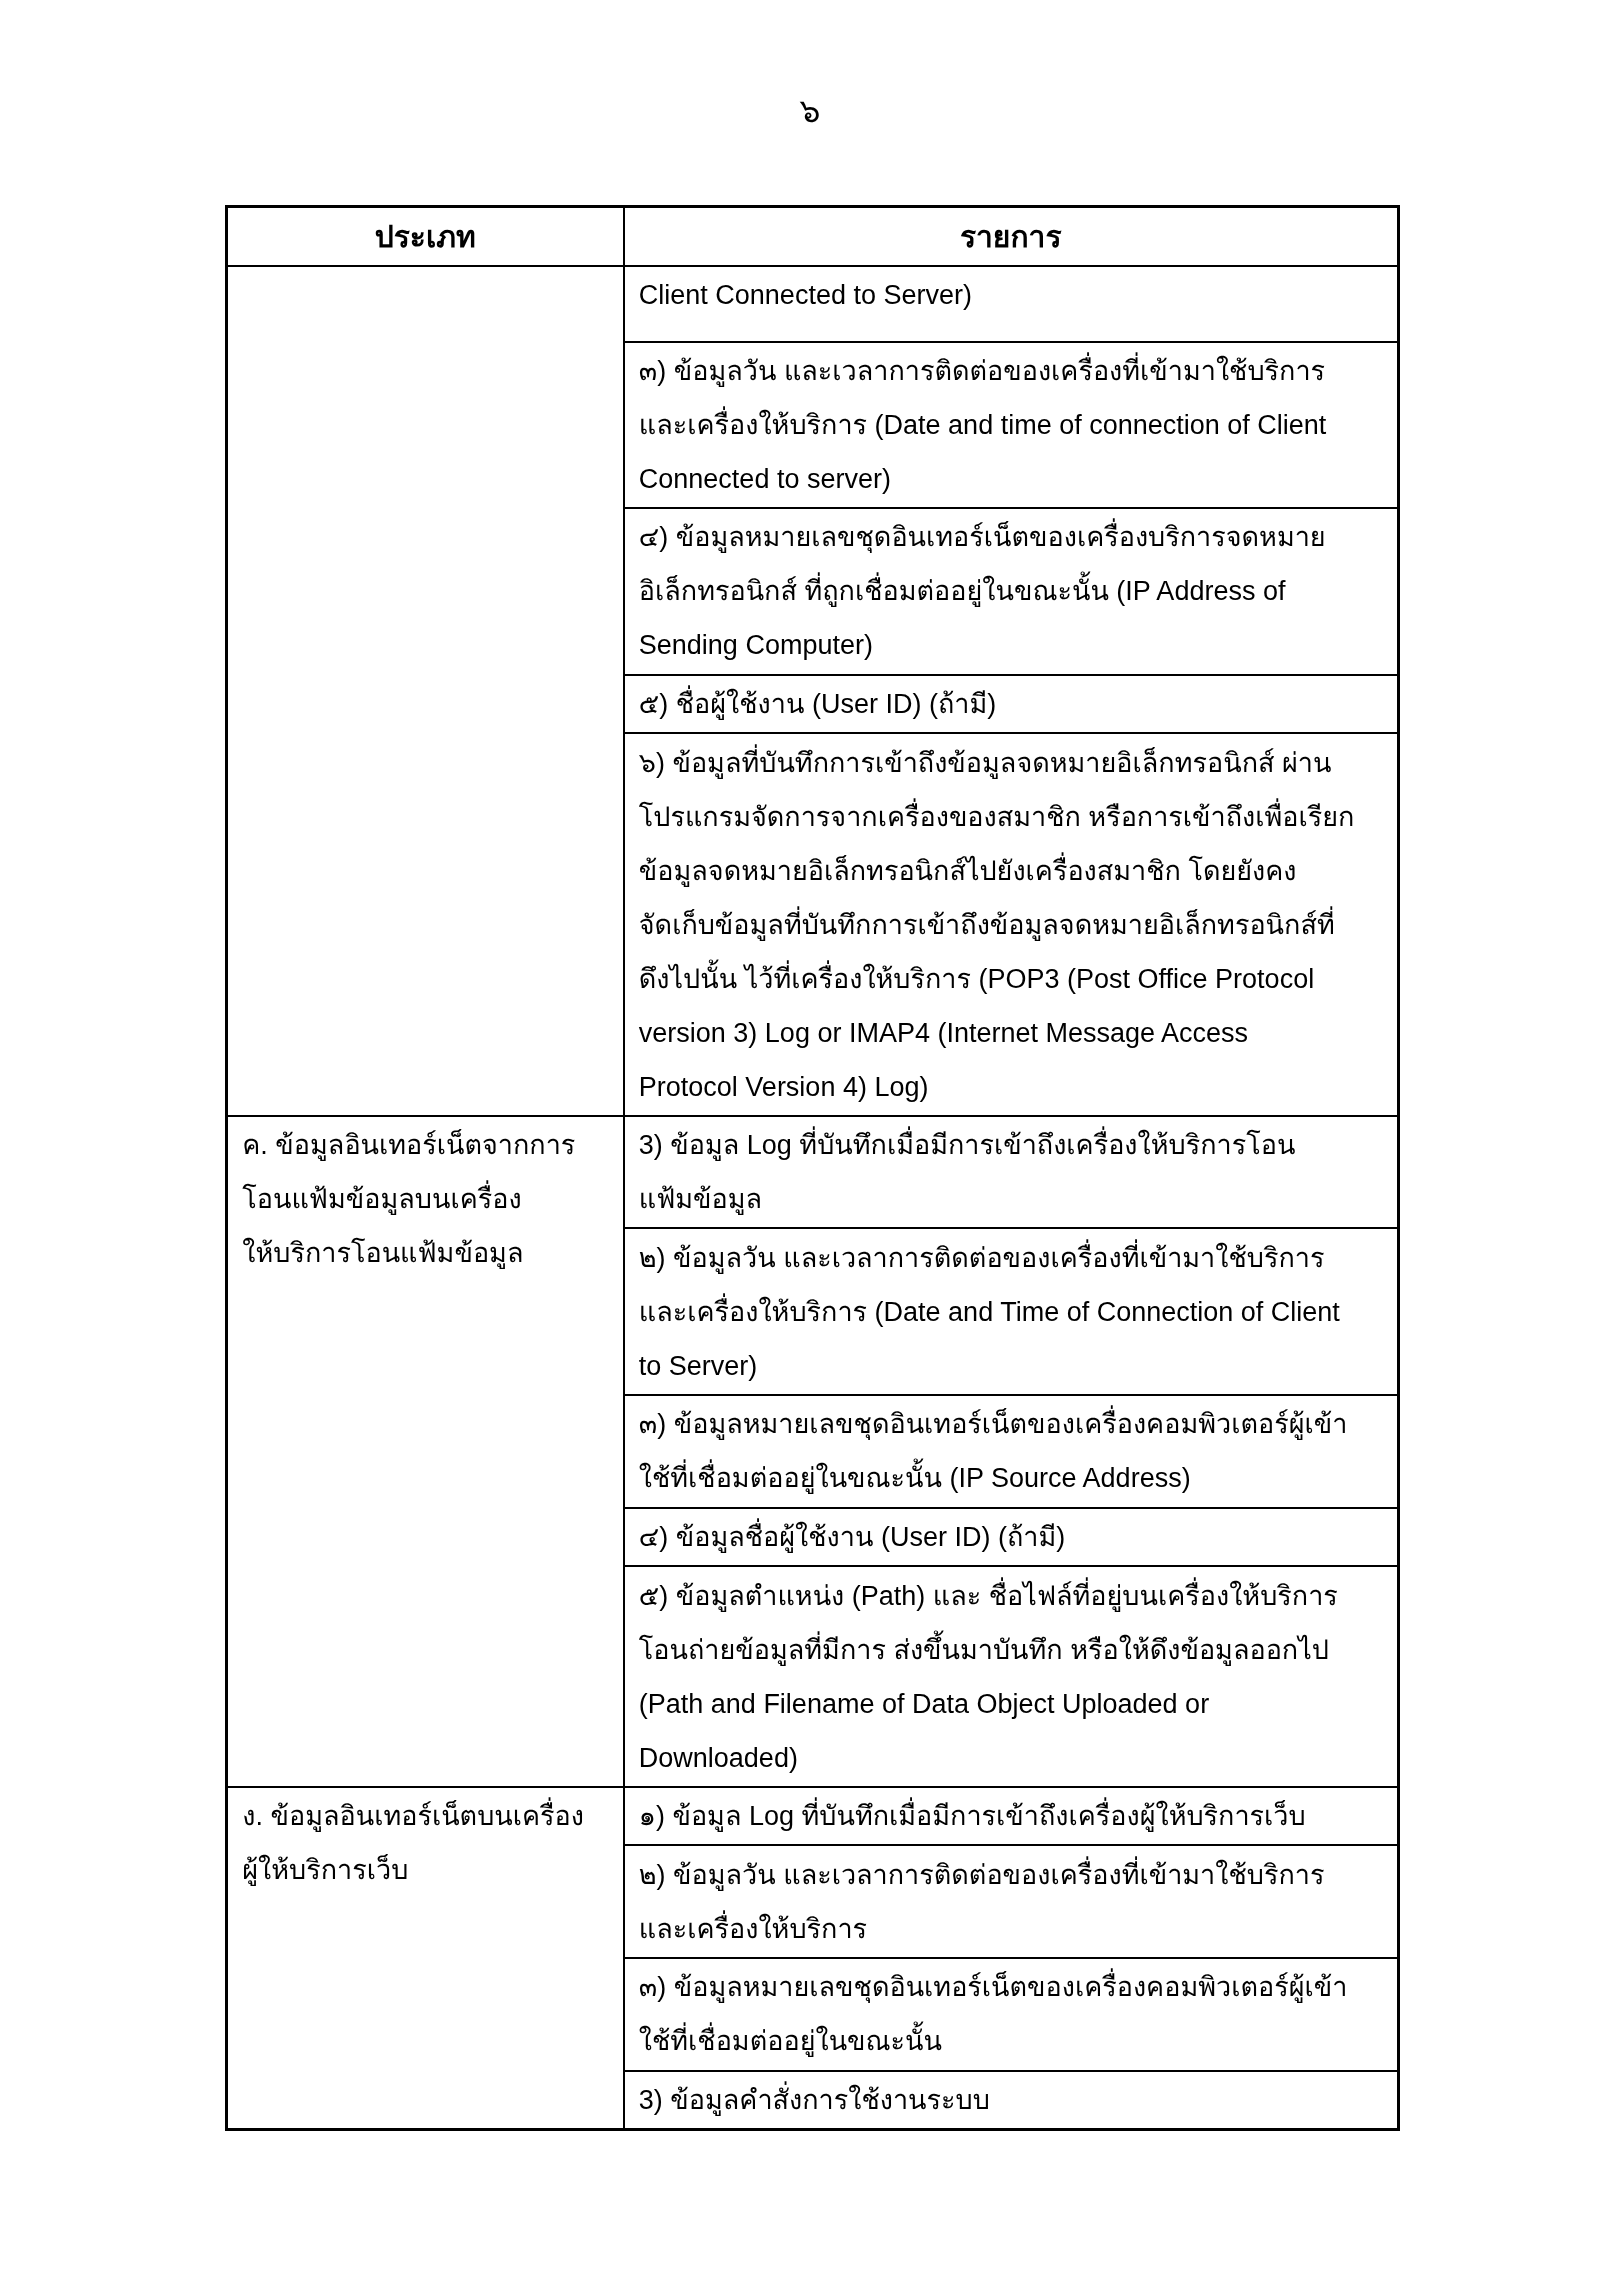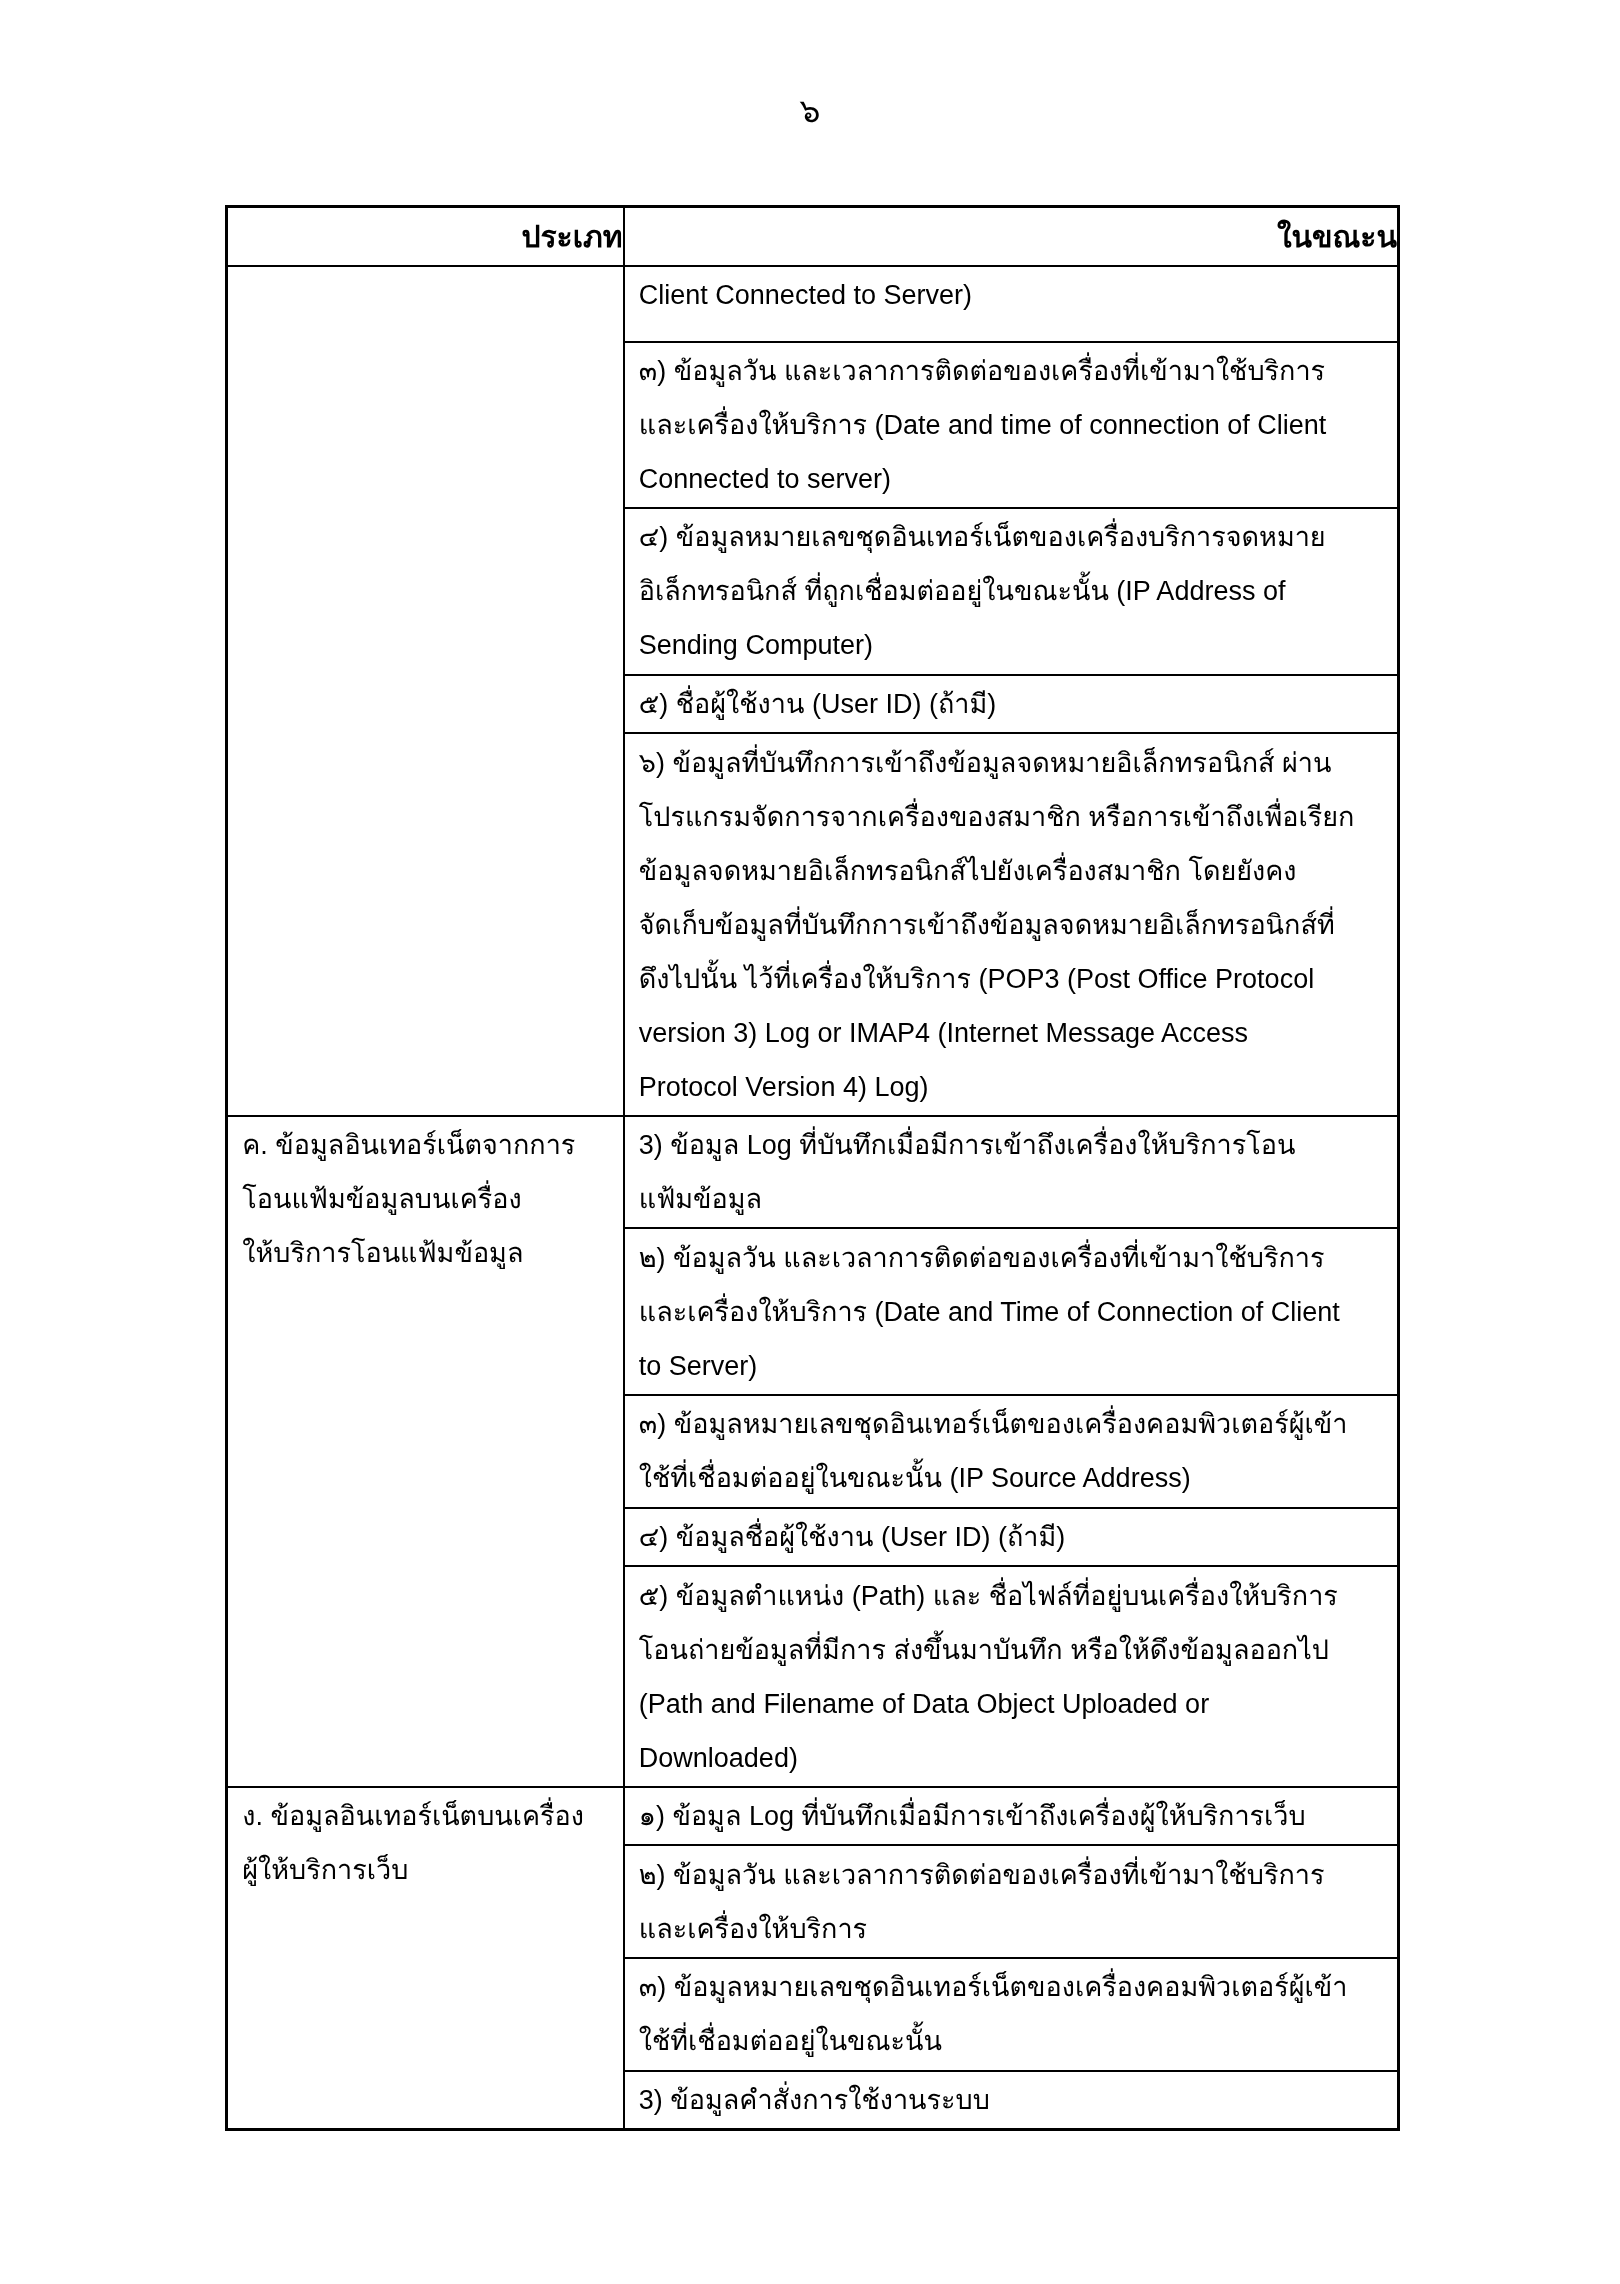--- a/index.html
+++ b/index.html
@@ -36,21 +36,21 @@
   table.doc-table col.c-type  { width: 397px; }
   table.doc-table col.c-items { width: 775px; }
   table.doc-table th, table.doc-table td {
     border: 2.6px solid #000;
     white-space: pre-line;
     overflow: hidden;
   }
   table.doc-table th {
     font-size: 30px;
     font-weight: bold;
-    text-align: right;
+    text-align: center;
     vertical-align: middle;
     padding: 0;
     border-radius: 20px;
   }
   table.doc-table td {
     font-size: 27px;
     line-height: 54px;
     vertical-align: top;
     text-align: left;
     padding: 1.3px 15.6px 1.3px 14.3px;
@@ -66,21 +66,21 @@
 
   <table class="doc-table">
     <colgroup>
         <col class="c-type">
         <col class="c-items">
       </colgroup>
 
     <tbody>
         <tr style="height:59px">
       <th>ประเภท</th>
-      <th>ในขณะน</th>
+      <th>รายการ</th>
     </tr>
 
     <tr style="height:76px">
       <td class="type-cell" rowspan="5"></td>
       <td>Client Connected to Server)</td>
     </tr>
     <tr style="height:158px">
       <td>๓) ข้อมูลวัน และเวลาการติดต่อของเครื่องที่เข้ามาใช้บริการ
 และเครื่องให้บริการ (Date and time of connection of Client
 Connected to server)</td>

